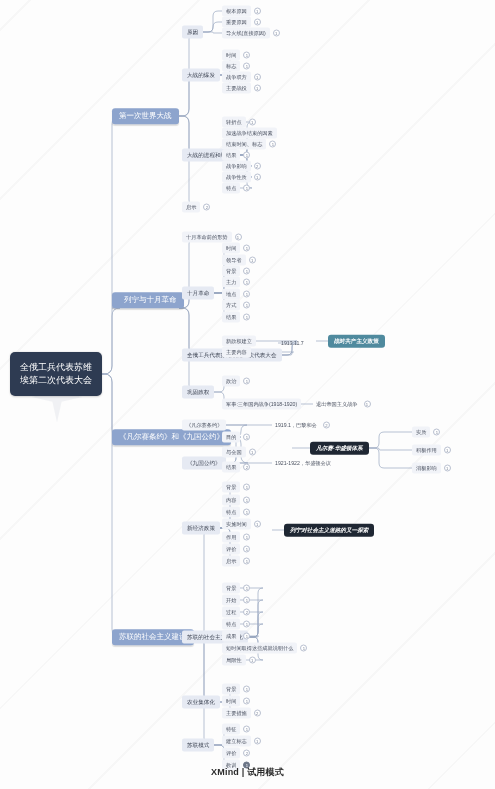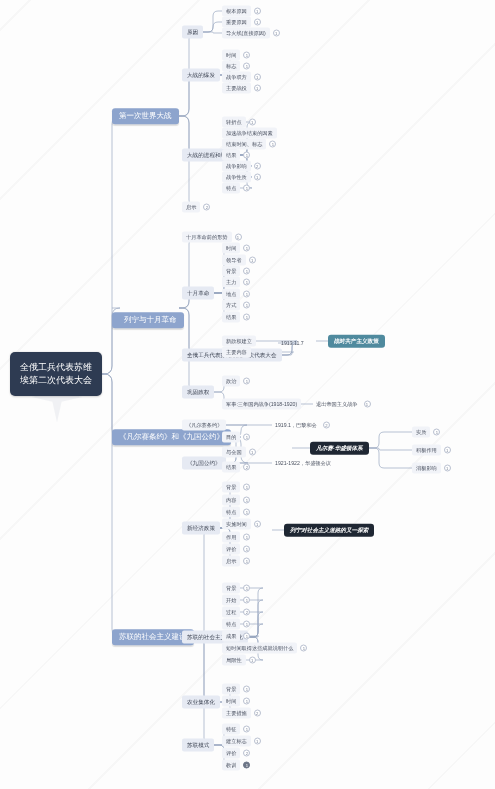--- a/index.html
+++ b/index.html
@@ -294,21 +294,21 @@
         <div class="bub">1</div>
       </div>
       <div class="leafwrap" style="left: 222px; top: 188px;">
         <div class="lvl3">特点</div>
         <div class="bub">1</div>
       </div>
       <div class="leafwrap" style="left: 182px; top: 207px;">
         <div class="lvl3">启示</div>
         <div class="bub">2</div>
       </div>
-      <div class="node lvl1" style="left: 112px; top: 320px; padding-left: 12px;">列宁与十月革命</div>
+      <div class="node lvl1" style="left: 112px; top: 300px; padding-left: 12px;">列宁与十月革命</div>
       <div class="leafwrap" style="left: 182px; top: 237px;">
         <div class="lvl3">十月革命前的形势</div>
         <div class="bub">1</div>
       </div>
       <div class="leafwrap" style="left: 182px; top: 293px;">
         <div class="lvl2">十月革命</div>
       </div>
       <div class="leafwrap" style="left: 222px; top: 248px;">
         <div class="lvl3">时间</div>
         <div class="bub">1</div>
@@ -496,13 +496,14 @@
       <div class="leafwrap" style="left: 222px; top: 753px;">
         <div class="lvl3">评价</div>
         <div class="bub">2</div>
       </div>
       <div class="leafwrap" style="left: 222px; top: 765px;">
         <div class="lvl3">教训</div>
         <div class="bub filled">1</div>
       </div>
     </div>
 
+  <div id="footer">XMind | 试用模式</div>
 </div>
 
 </body></html>

